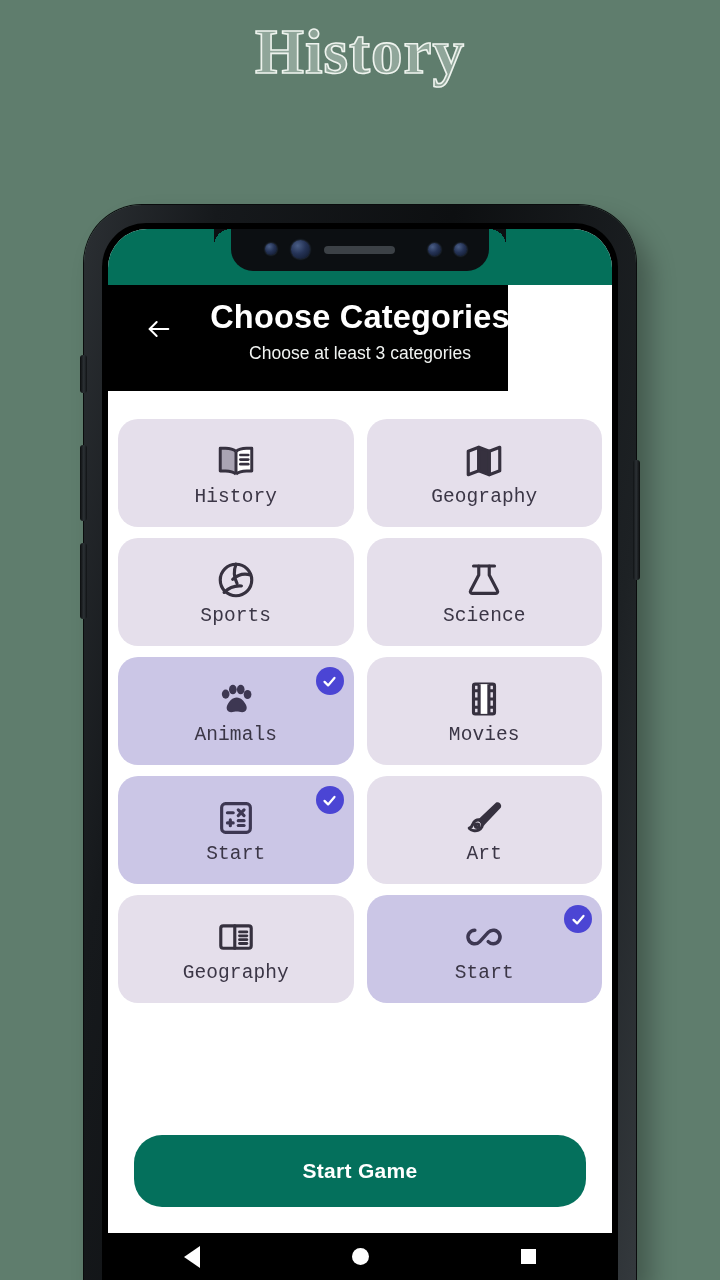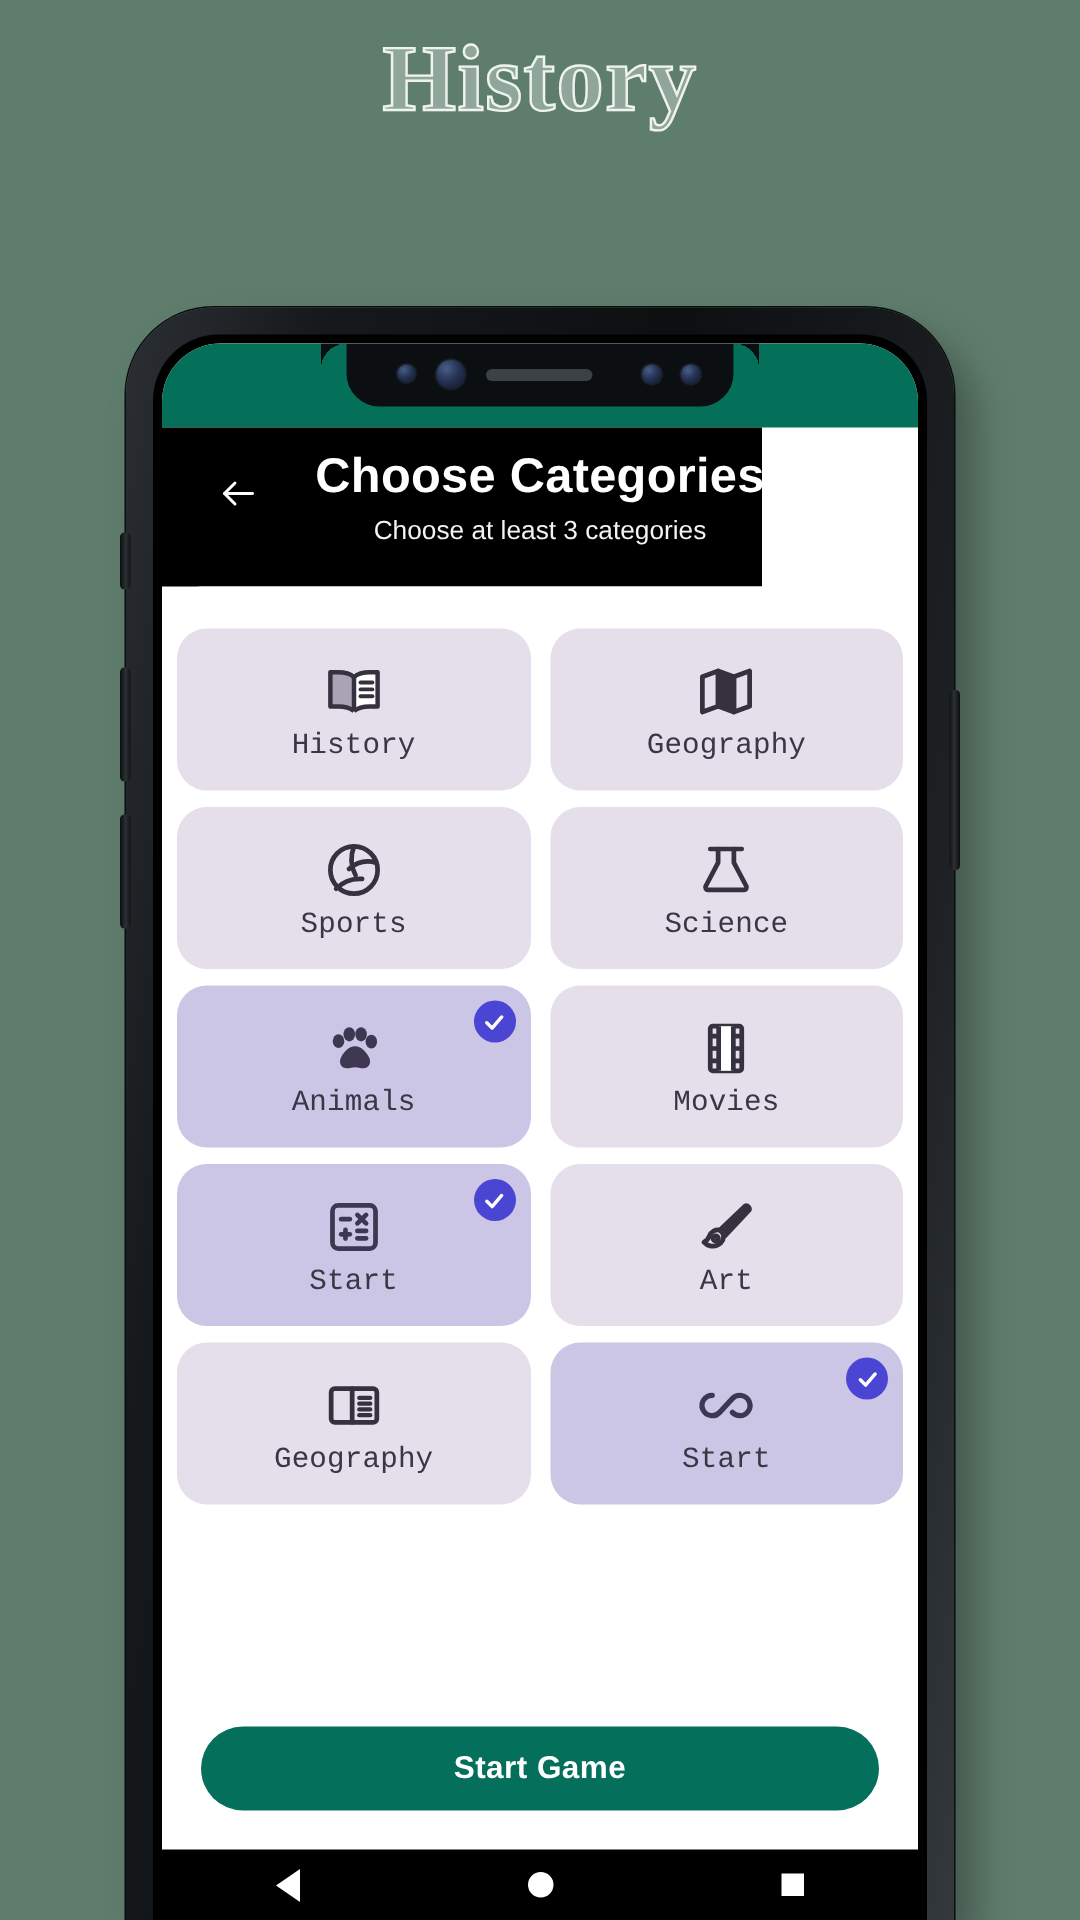--- a/index.html
+++ b/index.html
@@ -168,21 +168,21 @@
     background: #4b45d4;
     display: none;
     align-items: center; justify-content: center;
   }
   .cat-card.selected .check-badge { display: flex; }
 
   
   .start-btn {
     position: absolute;
     left: 26px; bottom: 26px;
-    width: 452px; height: 56px;
+    width: 452px; height: 72px;
     border-radius: 28px;
     background: #04705c;
     color: #ffffff;
     font-size: 21px;
     font-weight: 700;
     display: flex; align-items: center; justify-content: center;
     border: none;
     cursor: pointer;
     font-family: "Liberation Sans", sans-serif;
     letter-spacing: .3px;

